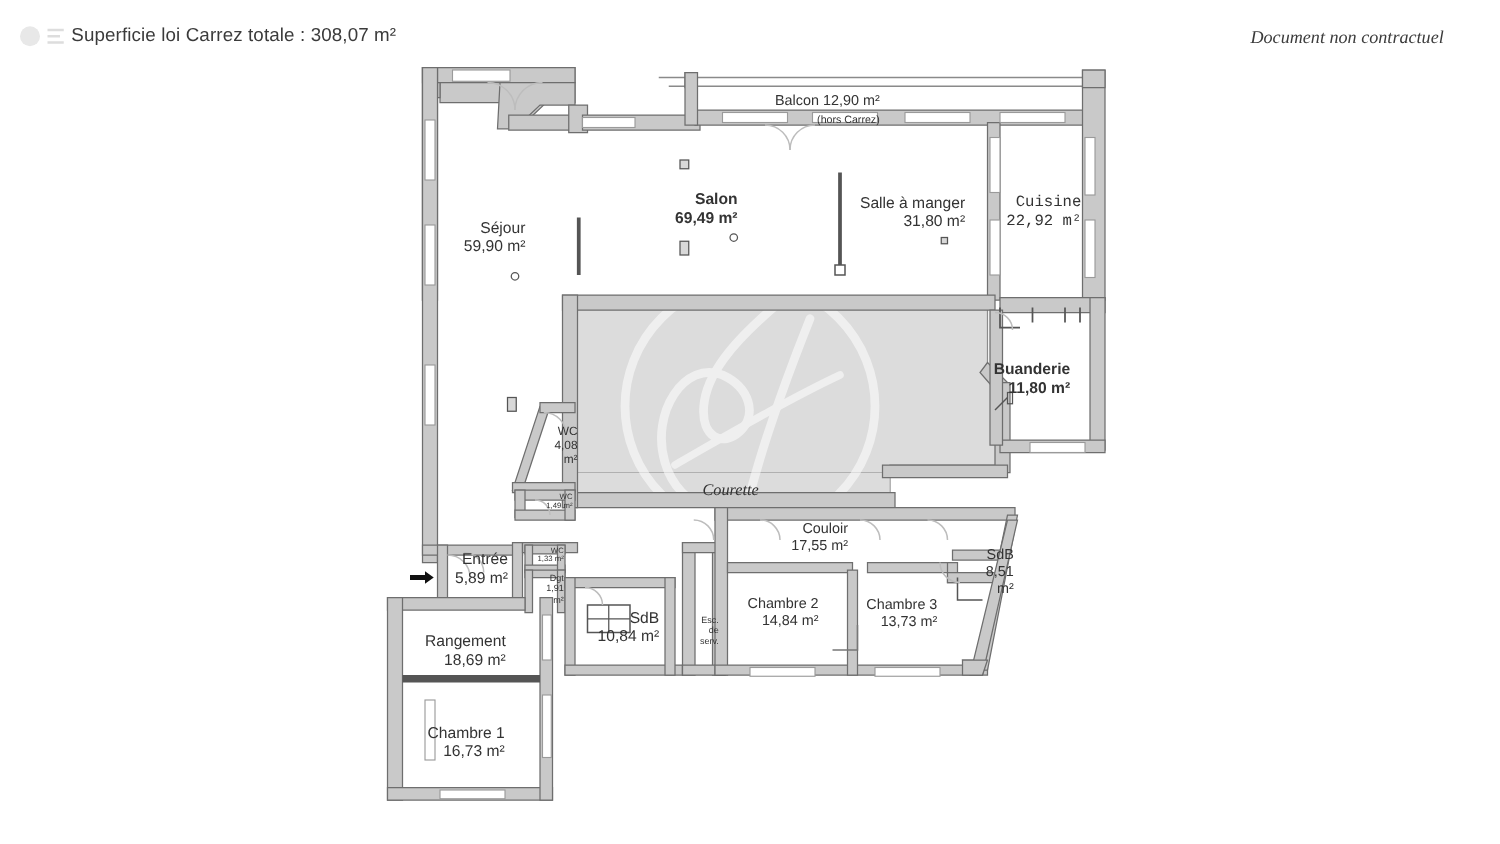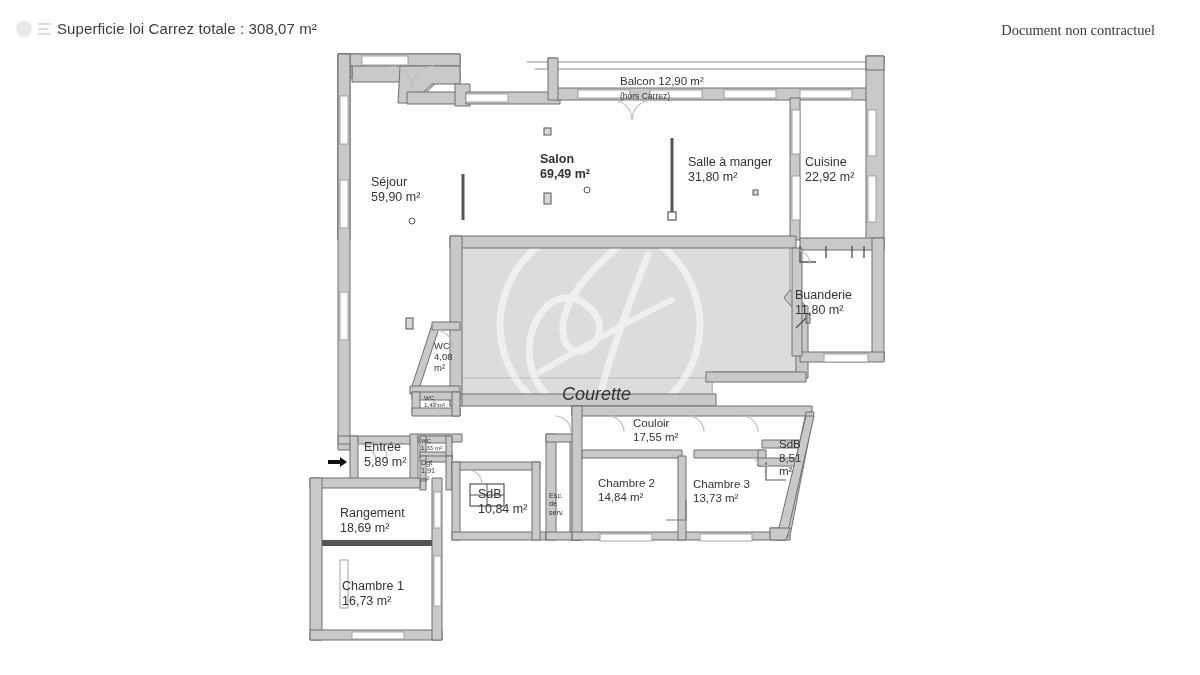--- a/index.html
+++ b/index.html
@@ -33,50 +33,50 @@
   .logo-bars i { display:block; height: 2px; background: #dddddd; }
   .logo-bars i:nth-child(1){ width: 100%; }
   .logo-bars i:nth-child(2){ width: 78%; }
   .logo-bars i:nth-child(3){ width: 100%; }
   .hdr-title {
     font-size: 15px; color: #3b3b3b; white-space: nowrap;
     letter-spacing: .1px;
   }
   .hdr-right {
     position: absolute; right: 45px; top: 22px;
-    font-size: 14.5px; color: #3b3b3b;
+    font-size: 14.5px; font-style: italic; color: #3b3b3b;
     font-family: "Liberation Serif", serif;
     white-space: nowrap;
   }
 
   
   #plan {
     position: absolute;
     left: 0; top: 0;
     width: 1200px; height: 675px;
   }
 
   
   .lbl {
     position: absolute;
-    text-align: left;
+    text-align: right;
     color: #333333;
     line-height: 1.18;
     white-space: nowrap;
     pointer-events: none;
     font-family: "Liberation Sans", sans-serif;
   }
   .lbl .n { display:block; }
   .lbl .a { display:block; }
   .s13 { font-size: 12.5px; }
   .s12 { font-size: 11.5px; }
   .s10 { font-size: 9.5px; }
   .s8  { font-size: 7.2px; }
   .s7  { font-size: 6.2px; }
-  .italic { font-style: italic; font-family: Liberation Sans, sans-serif; font-size: 18px; }
+  .italic { font-style: italic; font-family: Liberation Serif, serif; font-size: 13px; }
   .bal { font-size: 11.5px; }
   .bal small { font-size: 8.5px; }
 </style>
 </head>
 <body>
 
 <div id="page">
 
   <div class="hdr-left">
     <span class="logo-mark"></span>
@@ -303,26 +303,26 @@
   <div class="lbl s13" style="left:540px; top:152px;font-weight:bold;">
     <span class="n">Salon</span>
     <span class="a">69,49 m²</span>
   </div>
 
   <div class="lbl s13" style="left:688px; top:155px;">
     <span class="n">Salle à manger</span>
     <span class="a">31,80 m²</span>
   </div>
 
-  <div class="lbl s13" style="left:805px; top:155px;">
+  <div class="lbl s13" style="left:805px; top:155px;font-family:Liberation Mono, monospace;">
     <span class="n">Cuisine</span>
     <span class="a">22,92 m²</span>
   </div>
 
-  <div class="lbl s13" style="left:795px; top:288px;">
+  <div class="lbl s13" style="left:795px; top:288px;font-weight:bold;">
     <span class="n">Buanderie</span>
     <span class="a">11,80 m²</span>
   </div>
 
   <div class="lbl italic" style="left:562px; top:384px;">
     <span class="n">Courette</span>
   </div>
 
   <div class="lbl s10" style="left:434px; top:340px; width:28px;">
     <span class="n">WC</span>

